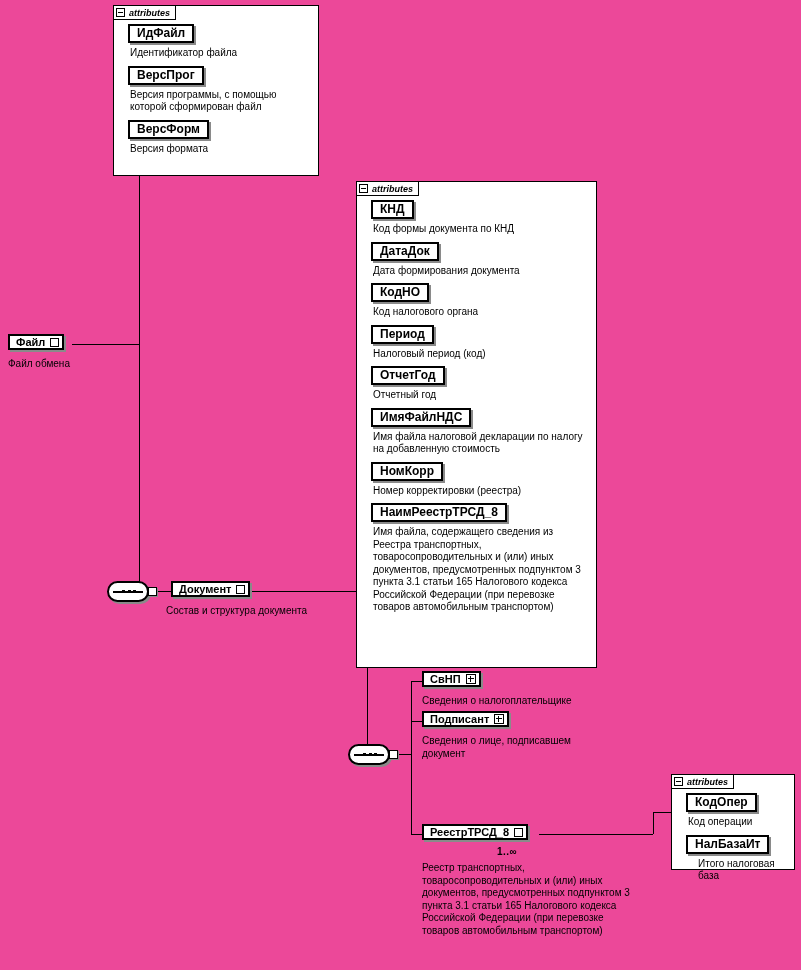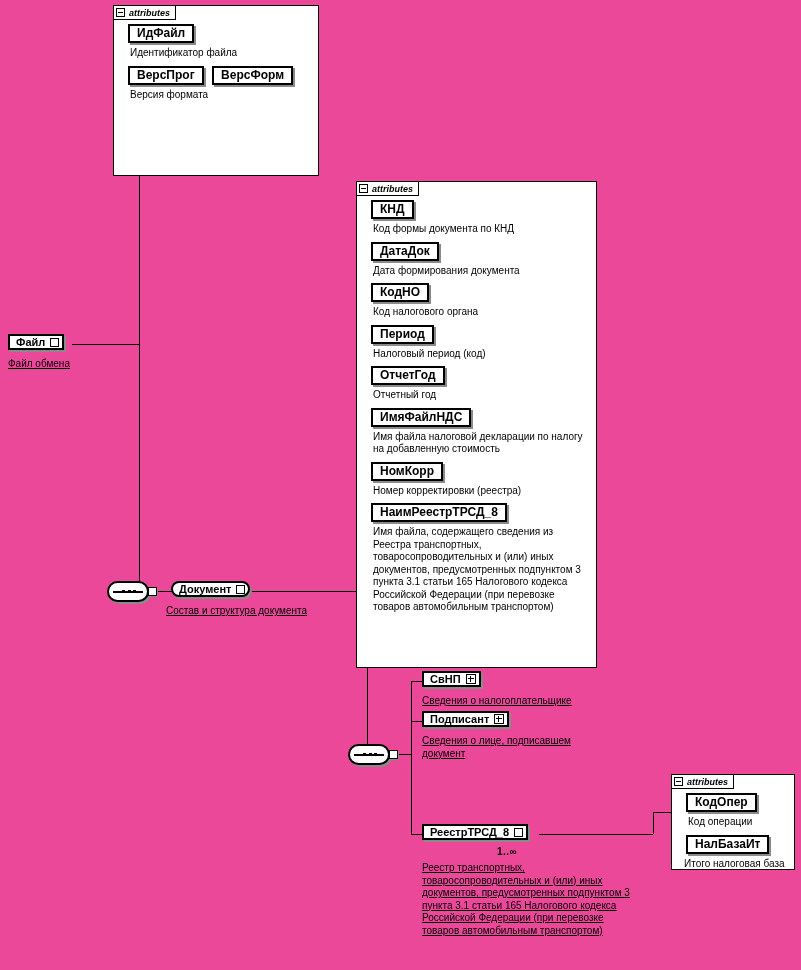--- a/index.html
+++ b/index.html
@@ -133,21 +133,20 @@
   .plusbox::after{
     content:"";position:absolute;top:1px;bottom:1px;left:3px;
     border-left:1px solid #000;
   }
 
   .nodedesc{
     position:absolute;
     font-size:10px;
     color:#000;
     line-height:12.5px;
-    text-decoration:underline;
   }
   .card{
     position:absolute;
     font-size:10px;
     font-weight:bold;
     color:#000;
     line-height:11px;
     letter-spacing:0.5px;
   }
 
@@ -222,40 +221,41 @@
 
   <div class="attrpanel" style="left:113px;top:5px;width:206px;height:171px;">
     <div class="attrtab">
       <span class="minusbox"></span>
       <span class="tablabel">attributes</span>
     </div>
     <div class="attrbody">
       <div class="chip">ИдФайл</div>
       <div class="desc">Идентификатор файла</div>
       <div class="chip">ВерсПрог</div>
+      <div class="desc" style="max-width:185px;">Версия программы, с помощью которой сформирован файл</div>
       <div class="chip">ВерсФорм</div>
       <div class="desc">Версия формата</div>
     </div>
   </div>
 
   <div class="elbox" style="left:8px;top:334px;">
     <span class="ellabel">Файл</span>
     <span class="stub"></span>
   </div>
   <div class="nodedesc" style="left:8px;top:358px;width:110px;">Файл обмена</div>
 
   <div class="seq" style="left:107px;top:581px;">
     <div class="bar"></div>
     <div class="dot" style="left:13px;"></div>
     <div class="dot" style="left:18.5px;"></div>
     <div class="dot" style="left:24px;"></div>
   </div>
   <div class="seqstub" style="left:148px;top:587px;"></div>
 
-  <div class="elbox" style="left:171px;top:581px;border-radius:10px;">
+  <div class="elbox" style="left:171px;top:581px;">
     <span class="ellabel">Документ</span>
     <span class="stub"></span>
   </div>
   <div class="nodedesc" style="left:166px;top:605px;width:180px;">Состав и структура документа</div>
 
   <div class="attrpanel" style="left:356px;top:181px;width:241px;height:487px;">
     <div class="attrtab">
       <span class="minusbox"></span>
       <span class="tablabel">attributes</span>
     </div>
@@ -308,17 +308,17 @@
 
   <div class="attrpanel" style="left:671px;top:774px;width:124px;height:96px;">
     <div class="attrtab">
       <span class="minusbox"></span>
       <span class="tablabel">attributes</span>
     </div>
     <div class="attrbody">
       <div class="chip">КодОпер</div>
       <div class="desc" style="max-width:110px;">Код операции</div>
       <div class="chip">НалБазаИт</div>
-      <div class="desc" style="max-width:112px;margin-left:2px;">Итого налоговая база</div>
+      <div class="desc" style="max-width:112px;margin-left:16px;">Итого налоговая база</div>
     </div>
   </div>
 
 </div>
 
 </body></html>

